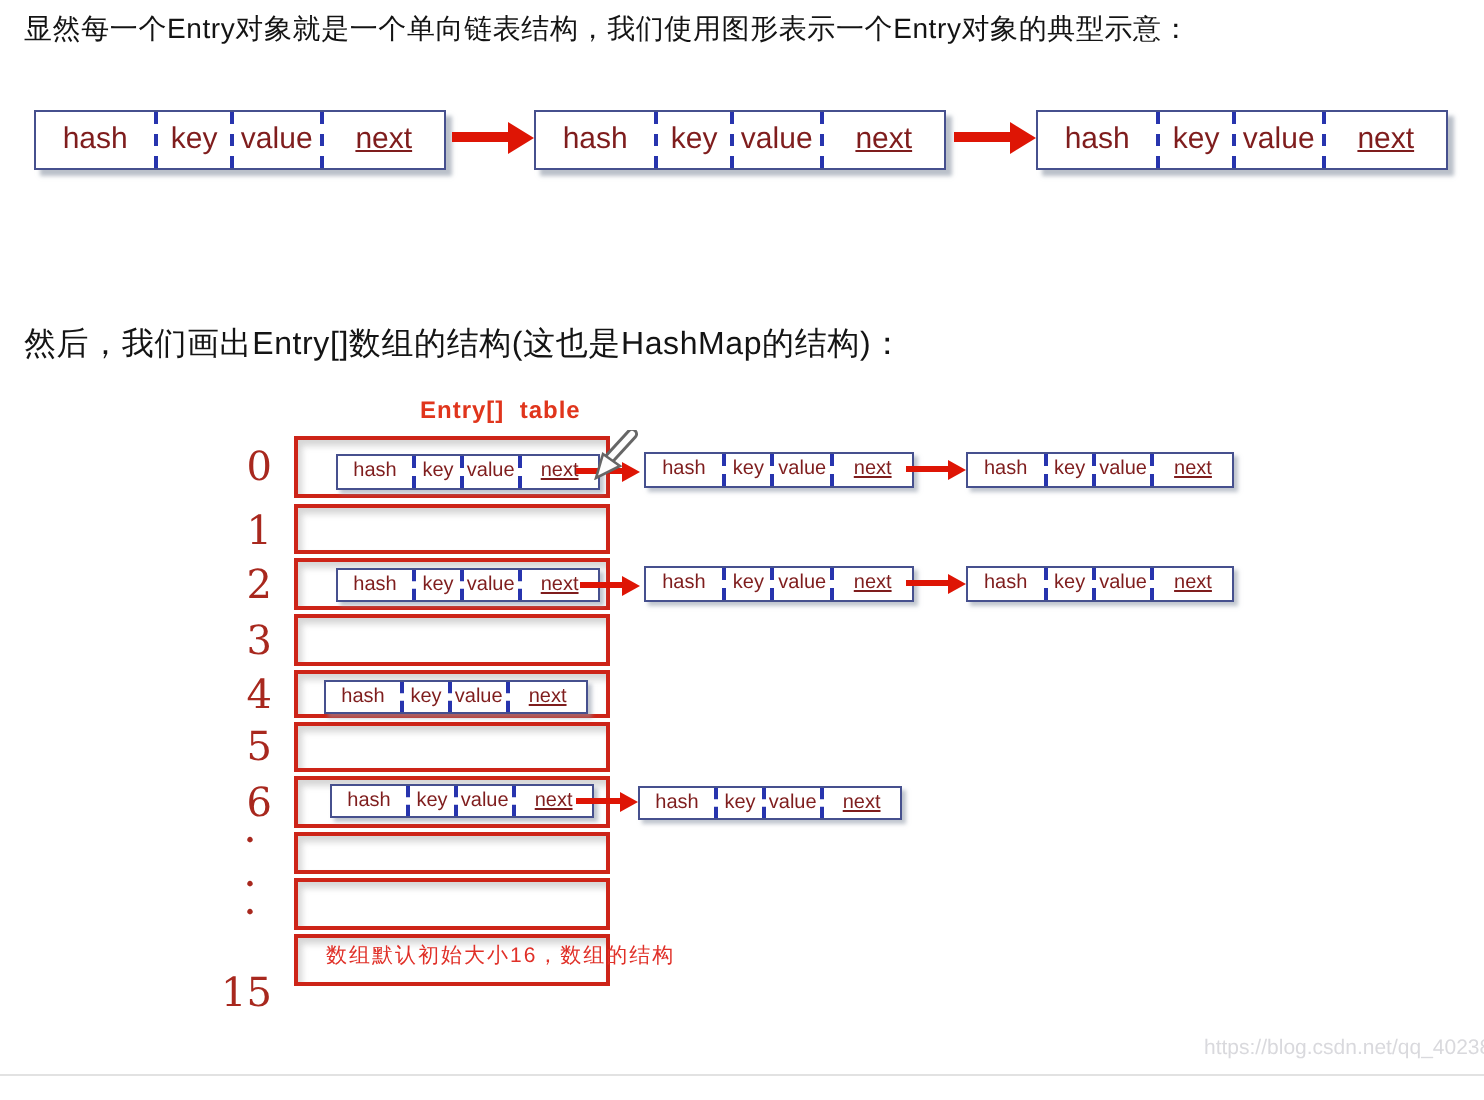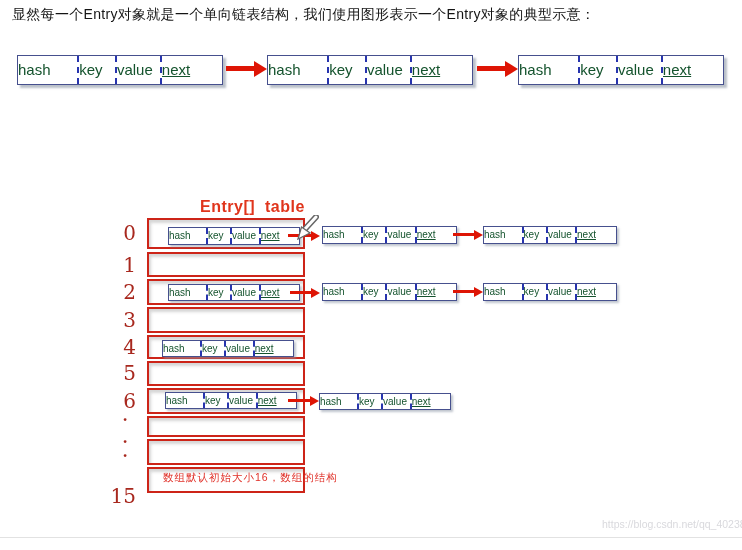--- a/index.html
+++ b/index.html
@@ -11,21 +11,21 @@
   .para{position:absolute;margin:0;font-size:14px;letter-spacing:.3px;color:#141414;}
   .caption{position:absolute;margin:0;font-size:17px;color:#222;}
 
   
   .ebox{
     position:absolute;display:flex;background:#fff;
     border:1px solid #46508e;box-sizing:border-box;
     box-shadow:3px 3px 2px rgba(140,150,165,.6);
   }
   .ebox .cell{
-    display:block;color:#14532d;overflow:hidden;
+    display:block;text-align:center;color:#7f1d1d;overflow:hidden;
     border-right:2px dashed #2734ae;box-sizing:border-box;
   }
   .ebox .cell:last-child{border-right:none;text-decoration:underline;}
   .c1{width:30%;} .c2{width:18.5%;} .c3{width:22%;} .c4{width:29.5%;}
   .ebox.big{width:206px;height:30px;}
   .ebox.big .cell{font-size:15px;line-height:28px;}
   .ebox.small{height:18px;box-shadow:2px 2px 2px rgba(140,150,165,.55);}
   .ebox.small .cell{font-size:10px;line-height:16px;border-right-width:2px;}
 
   
@@ -51,21 +51,21 @@
     position:absolute;left:90px;width:46px;text-align:right;
     font-family:"DejaVu Serif","Liberation Serif",serif;
     font-size:20px;color:#a8281e;
   }
   .adot{
     position:absolute;left:112px;width:26px;text-align:center;
     font-family:"DejaVu Serif","Liberation Serif",serif;
     font-size:15px;font-weight:bold;color:#a8281e;line-height:8px;
   }
   .alabel{
-    position:absolute;left:200px;top:198px;font-size:16px;font-weight:bold;
+    position:absolute;left:210px;top:198px;font-size:12px;font-weight:bold;
     color:#e0351c;white-space:pre;letter-spacing:.5px;
   }
   .anote{
     position:absolute;left:163px;top:471px;font-size:10.5px;color:#e03028;
     white-space:nowrap;letter-spacing:1px;
   }
   .divider{position:absolute;left:0;top:537px;width:742px;height:1px;background:#e2e2e2;}
   .watermark{
     position:absolute;left:602px;top:518px;font-size:10.5px;color:#d9d9dd;white-space:nowrap;
   }
@@ -95,20 +95,21 @@
     <div class="arrow big" style="left:477px;top:66px;width:28px"></div>
     <div class="ebox big" style="left:518px;top:55px">
       <span class="cell c1">hash</span>
       <span class="cell c2">key</span>
       <span class="cell c3">value</span>
       <span class="cell c4">next</span>
     </div>
   </div>
 
 
+  <p class="para" style="left:12px;top:162px;font-size:16px">然后，我们画出Entry[]数组的结构(这也是HashMap的结构)：</p>
 
   <div>
     <div class="alabel">Entry[]  table</div>
 
     <div class="arow" style="top:218px;height:31px"></div>
     <div class="arow" style="top:252px;height:25px"></div>
     <div class="arow" style="top:279px;height:26px"></div>
     <div class="arow" style="top:307px;height:26px"></div>
     <div class="arow" style="top:335px;height:24px"></div>
     <div class="arow" style="top:361px;height:25px"></div>

